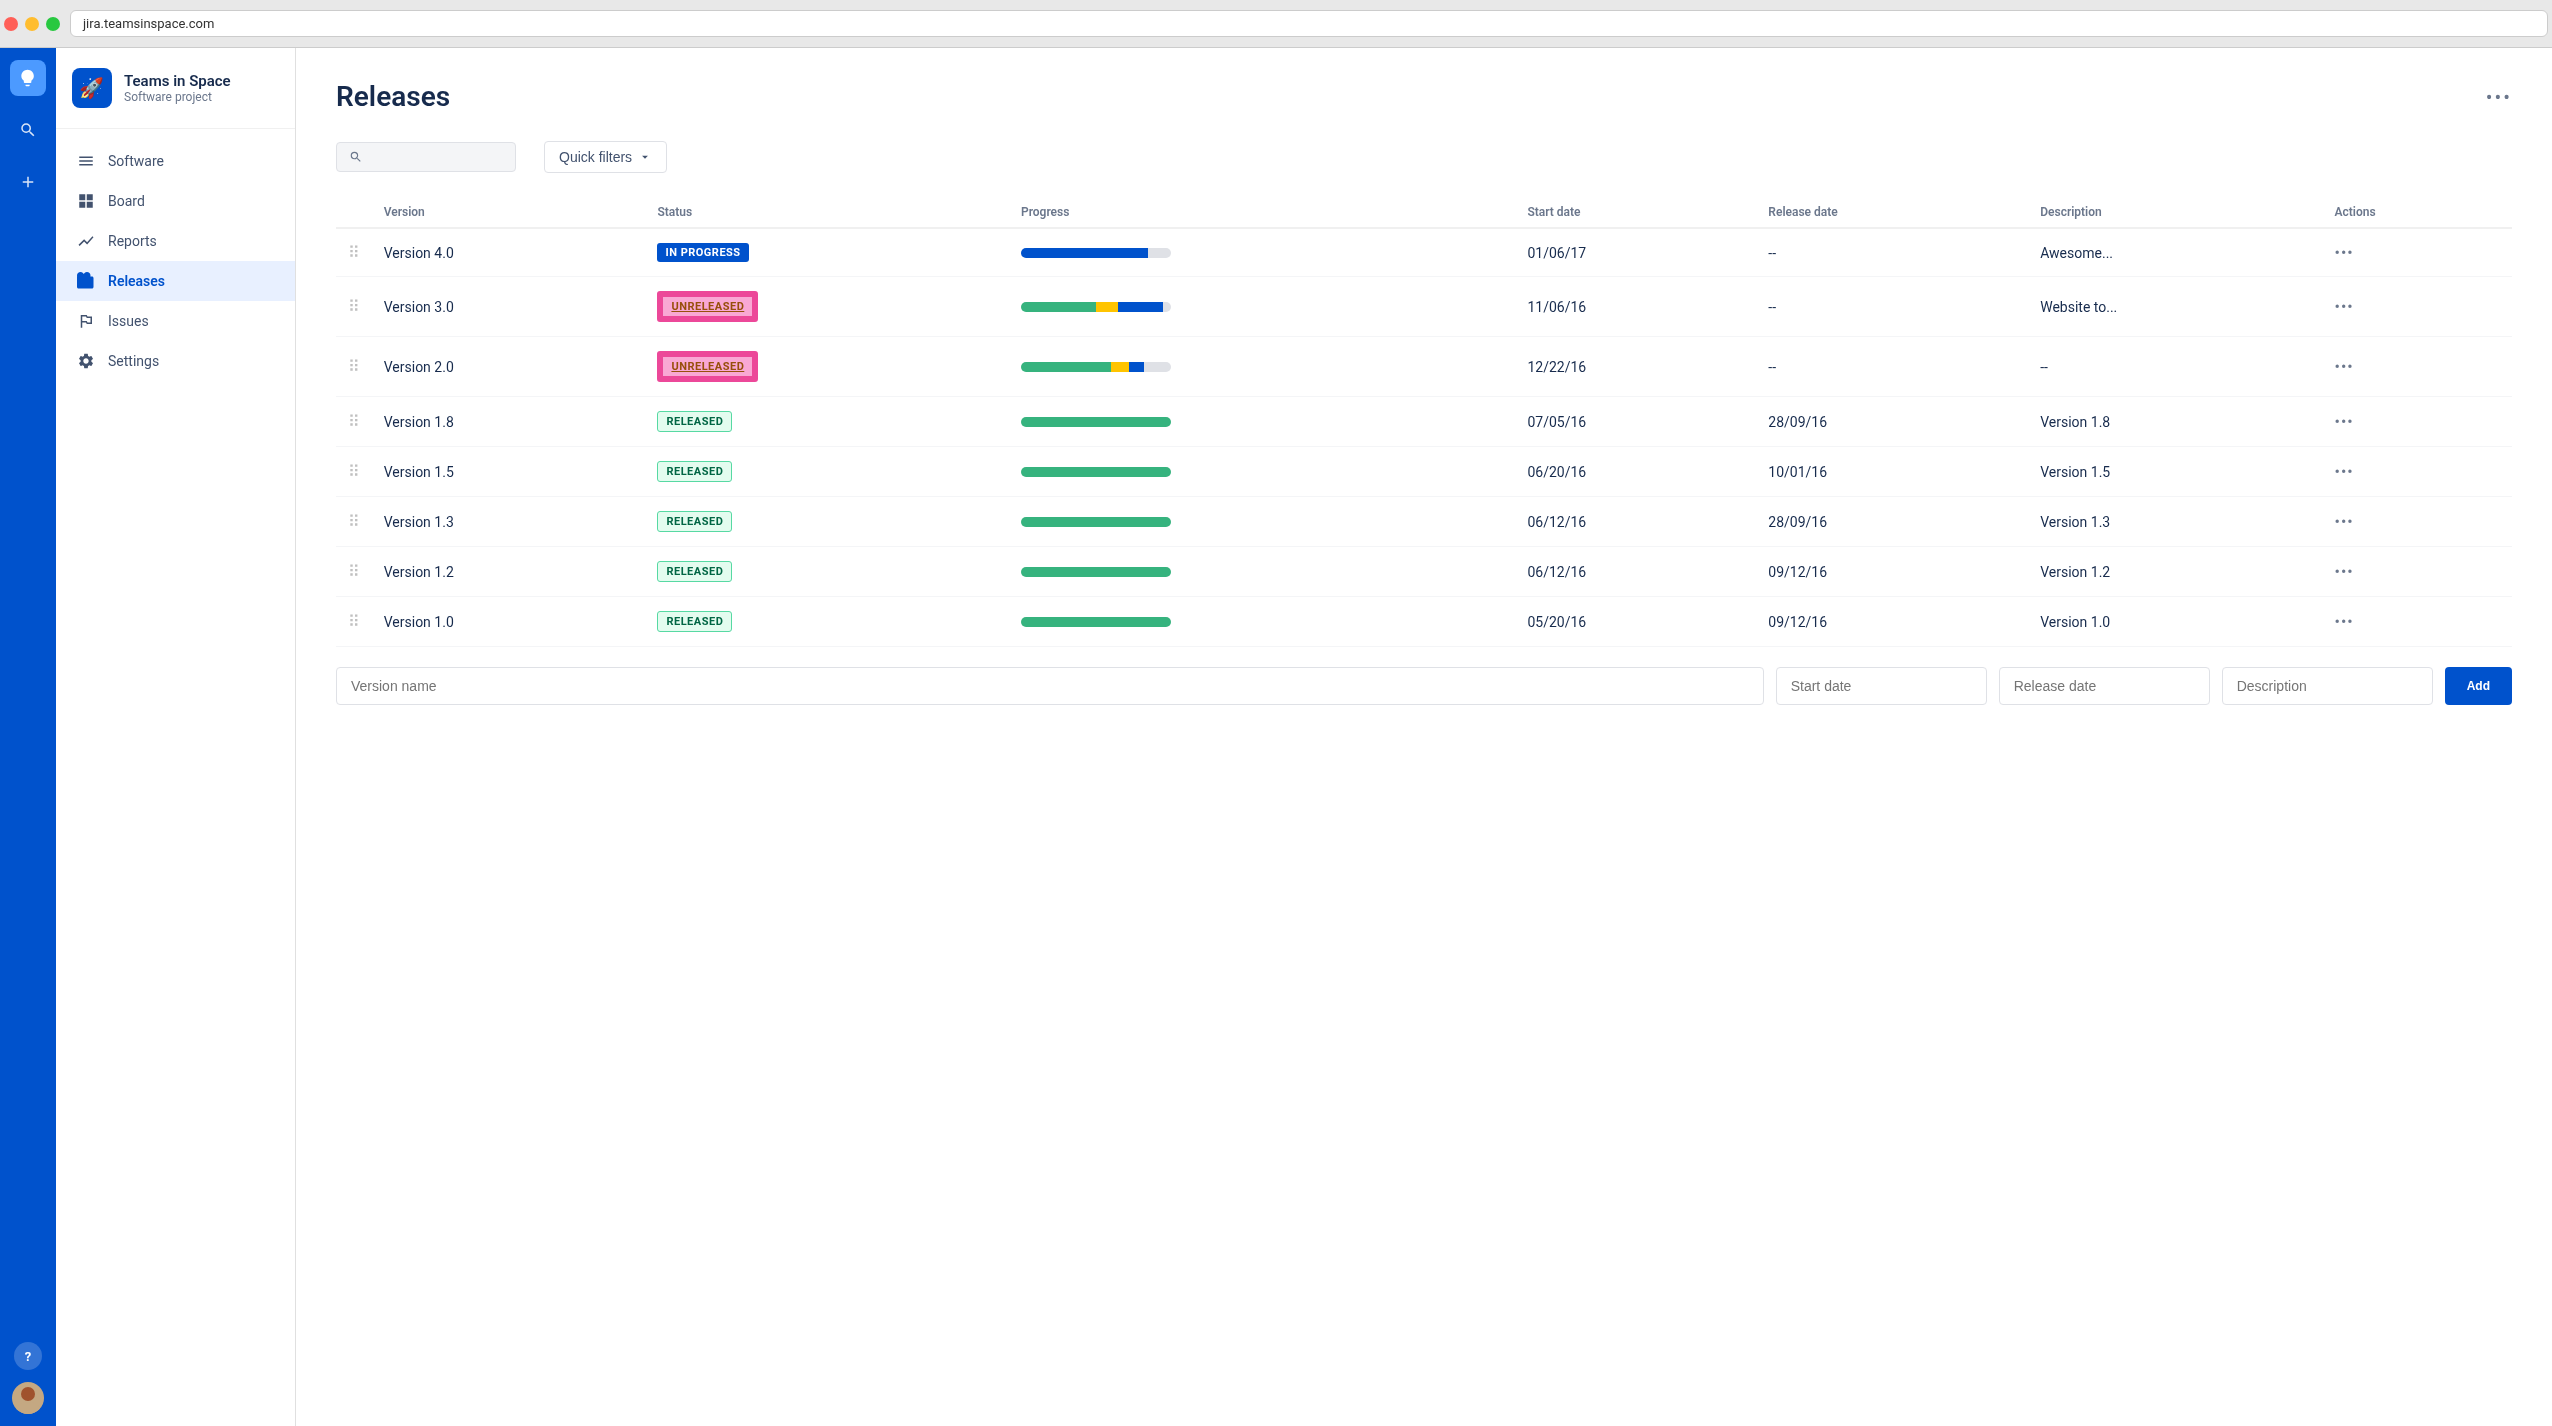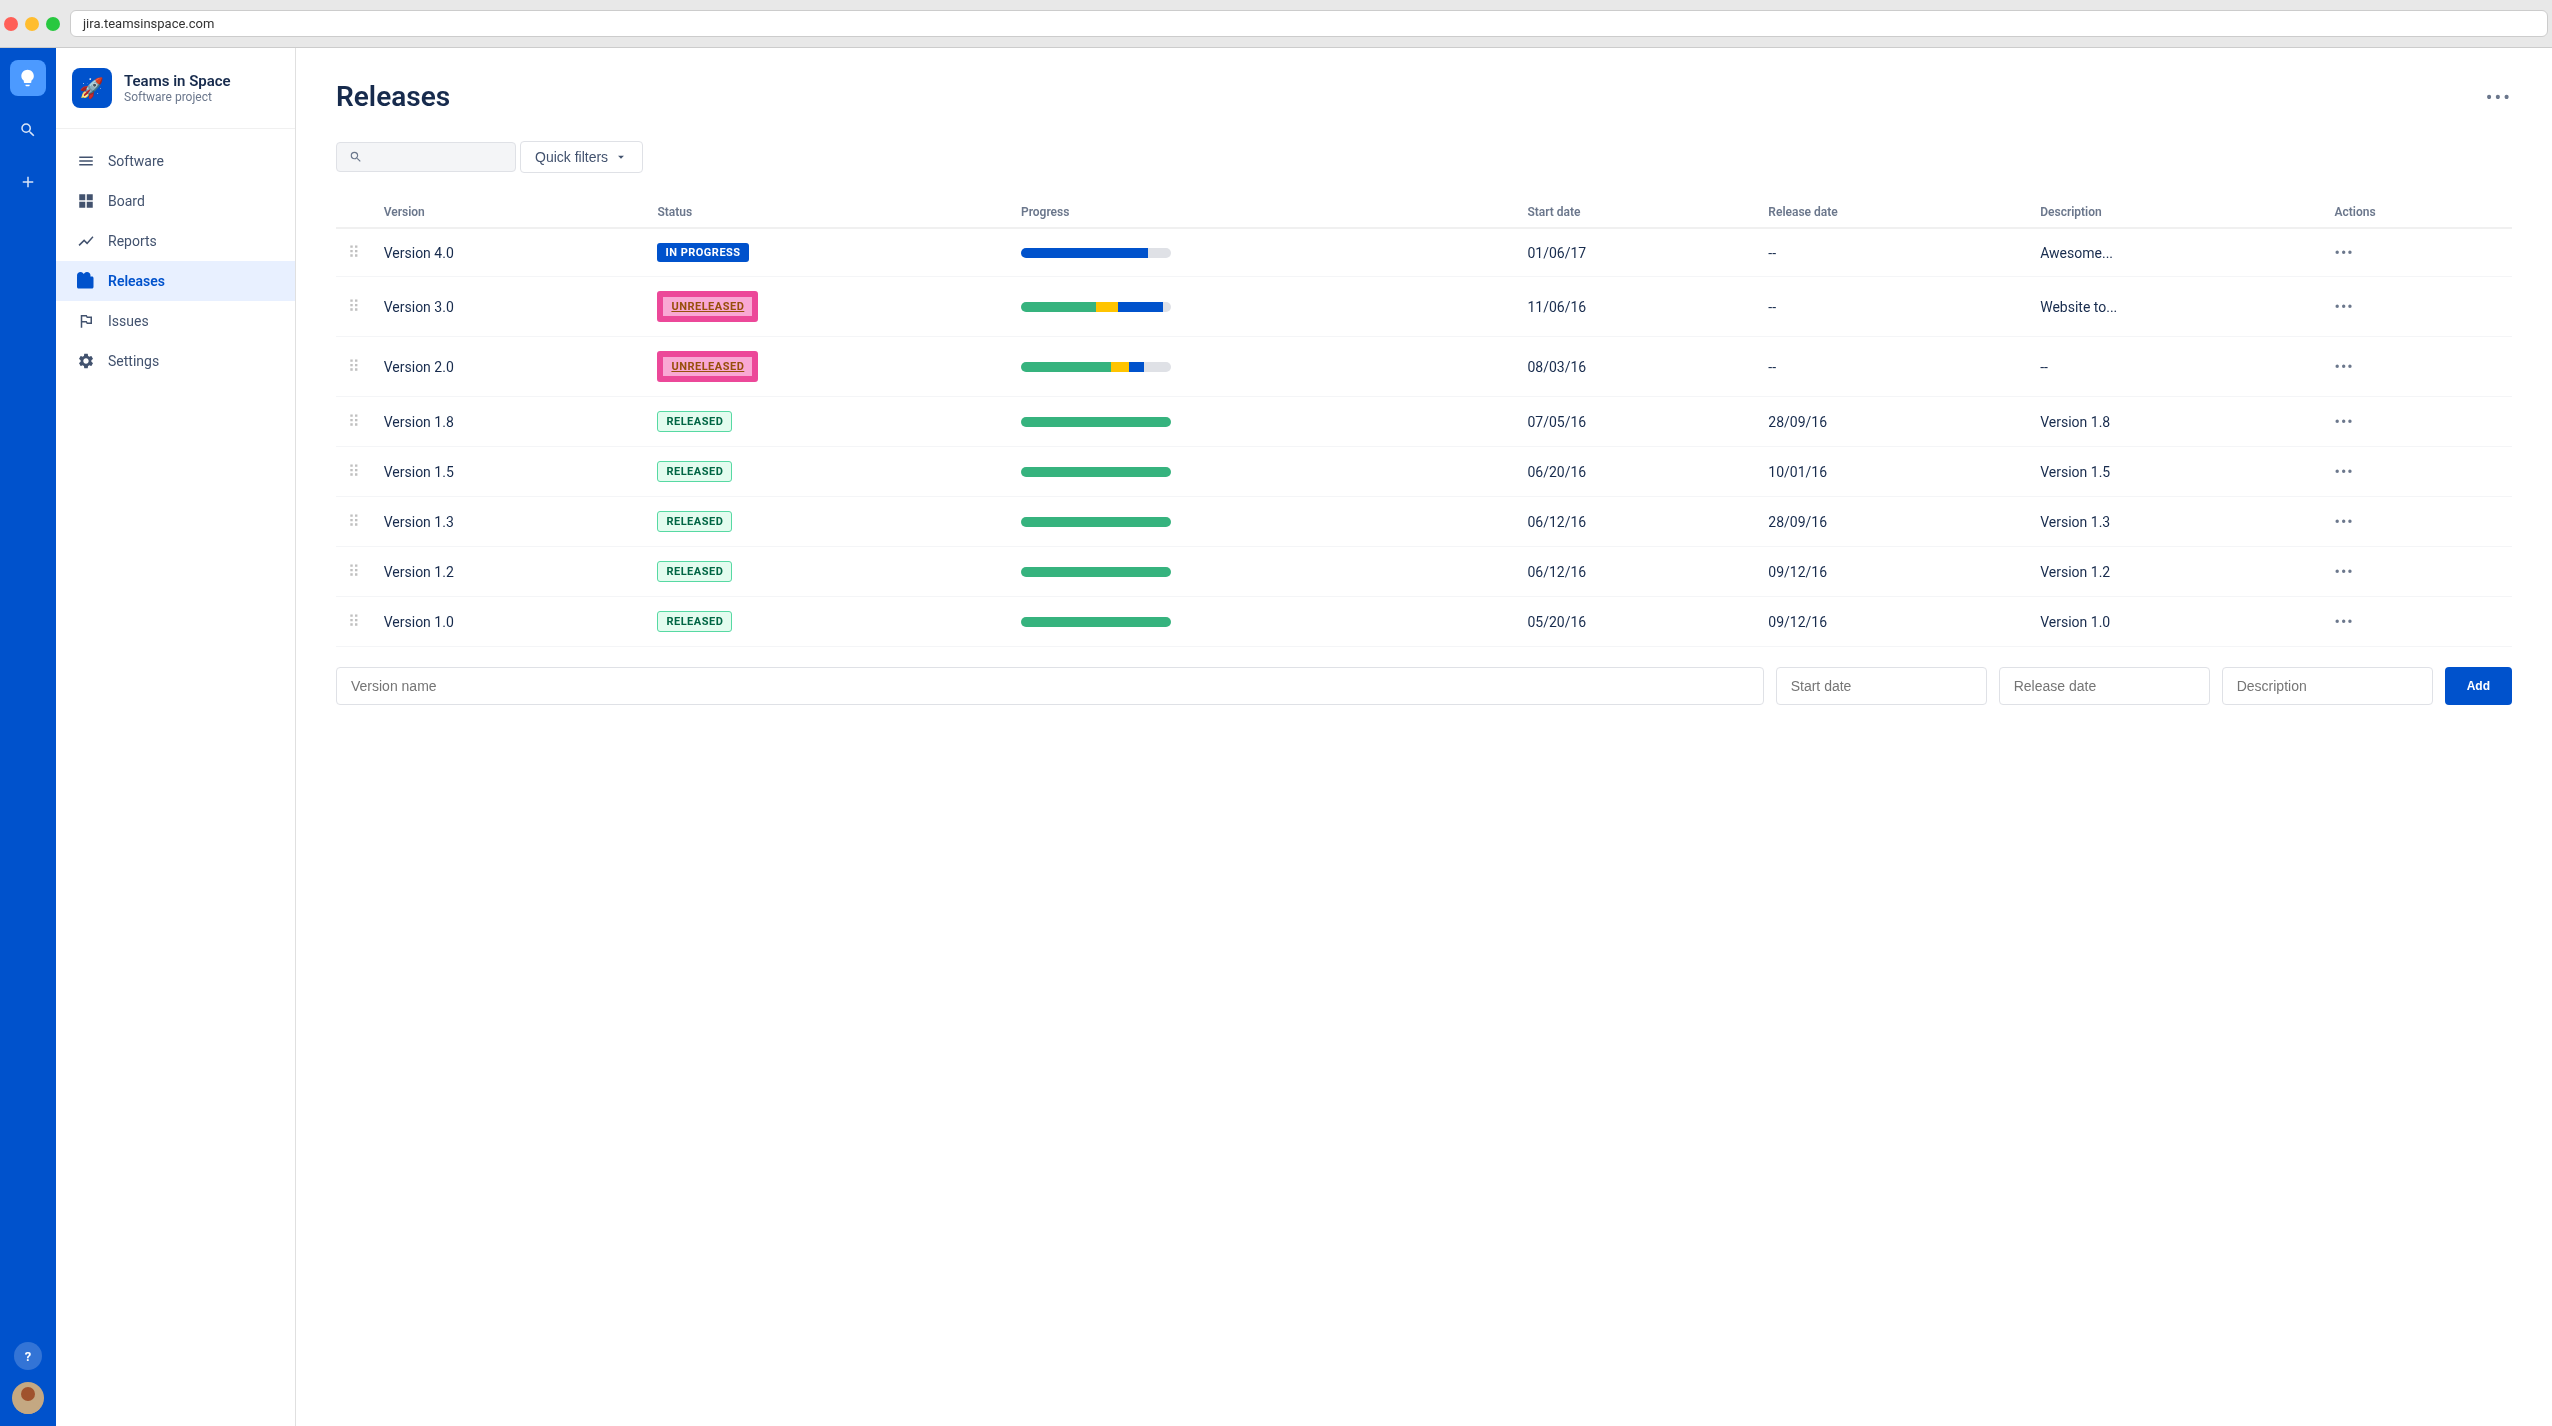--- a/index.html
+++ b/index.html
@@ -38,21 +38,21 @@
     .nav-item.active { background: #e8f0ff; color: #0052cc; font-weight: 600; }
     .nav-icon { width: 20px; height: 20px; display: flex; align-items: center; justify-content: center; flex-shrink: 0; }
 
     
     .main { flex: 1; background: white; overflow-y: auto; padding: 32px 40px; }
     .page-header { display: flex; align-items: center; justify-content: space-between; margin-bottom: 28px; }
     .page-title { font-size: 28px; font-weight: 600; color: #172b4d; }
     .header-dots { font-size: 20px; color: #6b778c; cursor: pointer; letter-spacing: 2px; }
 
     
-    .toolbar { display: flex; align-items: center; gap: 4px; margin-bottom: 24px; }
+    .toolbar { display: flex; align-items: center; gap: 28px; margin-bottom: 24px; }
     .search-box { display: flex; align-items: center; background: #f4f5f7; border: 1px solid #dfe1e6; border-radius: 4px; padding: 6px 12px; gap: 8px; width: 180px; }
     .search-box input { border: none; background: transparent; outline: none; font-size: 14px; color: #333; width: 100%; }
     .quick-filters-btn { display: flex; align-items: center; gap: 6px; padding: 7px 14px; border: 1px solid #dfe1e6; border-radius: 4px; background: white; font-size: 14px; color: #42526e; cursor: pointer; }
 
     
     .releases-table { width: 100%; border-collapse: collapse; }
     .releases-table thead tr { border-bottom: 2px solid #f0f0f0; }
     .releases-table th { text-align: left; padding: 8px 12px; font-size: 12px; font-weight: 600; color: #6b778c; text-transform: none; }
     .releases-table tbody tr { border-bottom: 1px solid #f4f5f7; }
     .releases-table td { padding: 14px 12px; font-size: 14px; color: #172b4d; vertical-align: middle; }
@@ -276,21 +276,21 @@
       <span class="badge badge-unreleased">UNRELEASED</span>
     </td>
     <td>
       <div class="progress-bar-wrap">
         <div class="pb-green" style="width:60.0%"></div>
         <div class="pb-yellow" style="width:12.0%"></div>
         <div class="pb-blue" style="width:10.0%"></div>
         <div class="pb-gray" style="width:18.0%"></div>
       </div>
     </td>
-    <td>08/03/16</td>
+    <td>12/22/16</td>
     <td>--</td>
     <td>--</td>
     <td>
       <span class="dots-menu">•••</span>
     </td>
   </tr>
           <tr>
     <td>
       <span class="drag-handle">⠿</span>
     </td>

